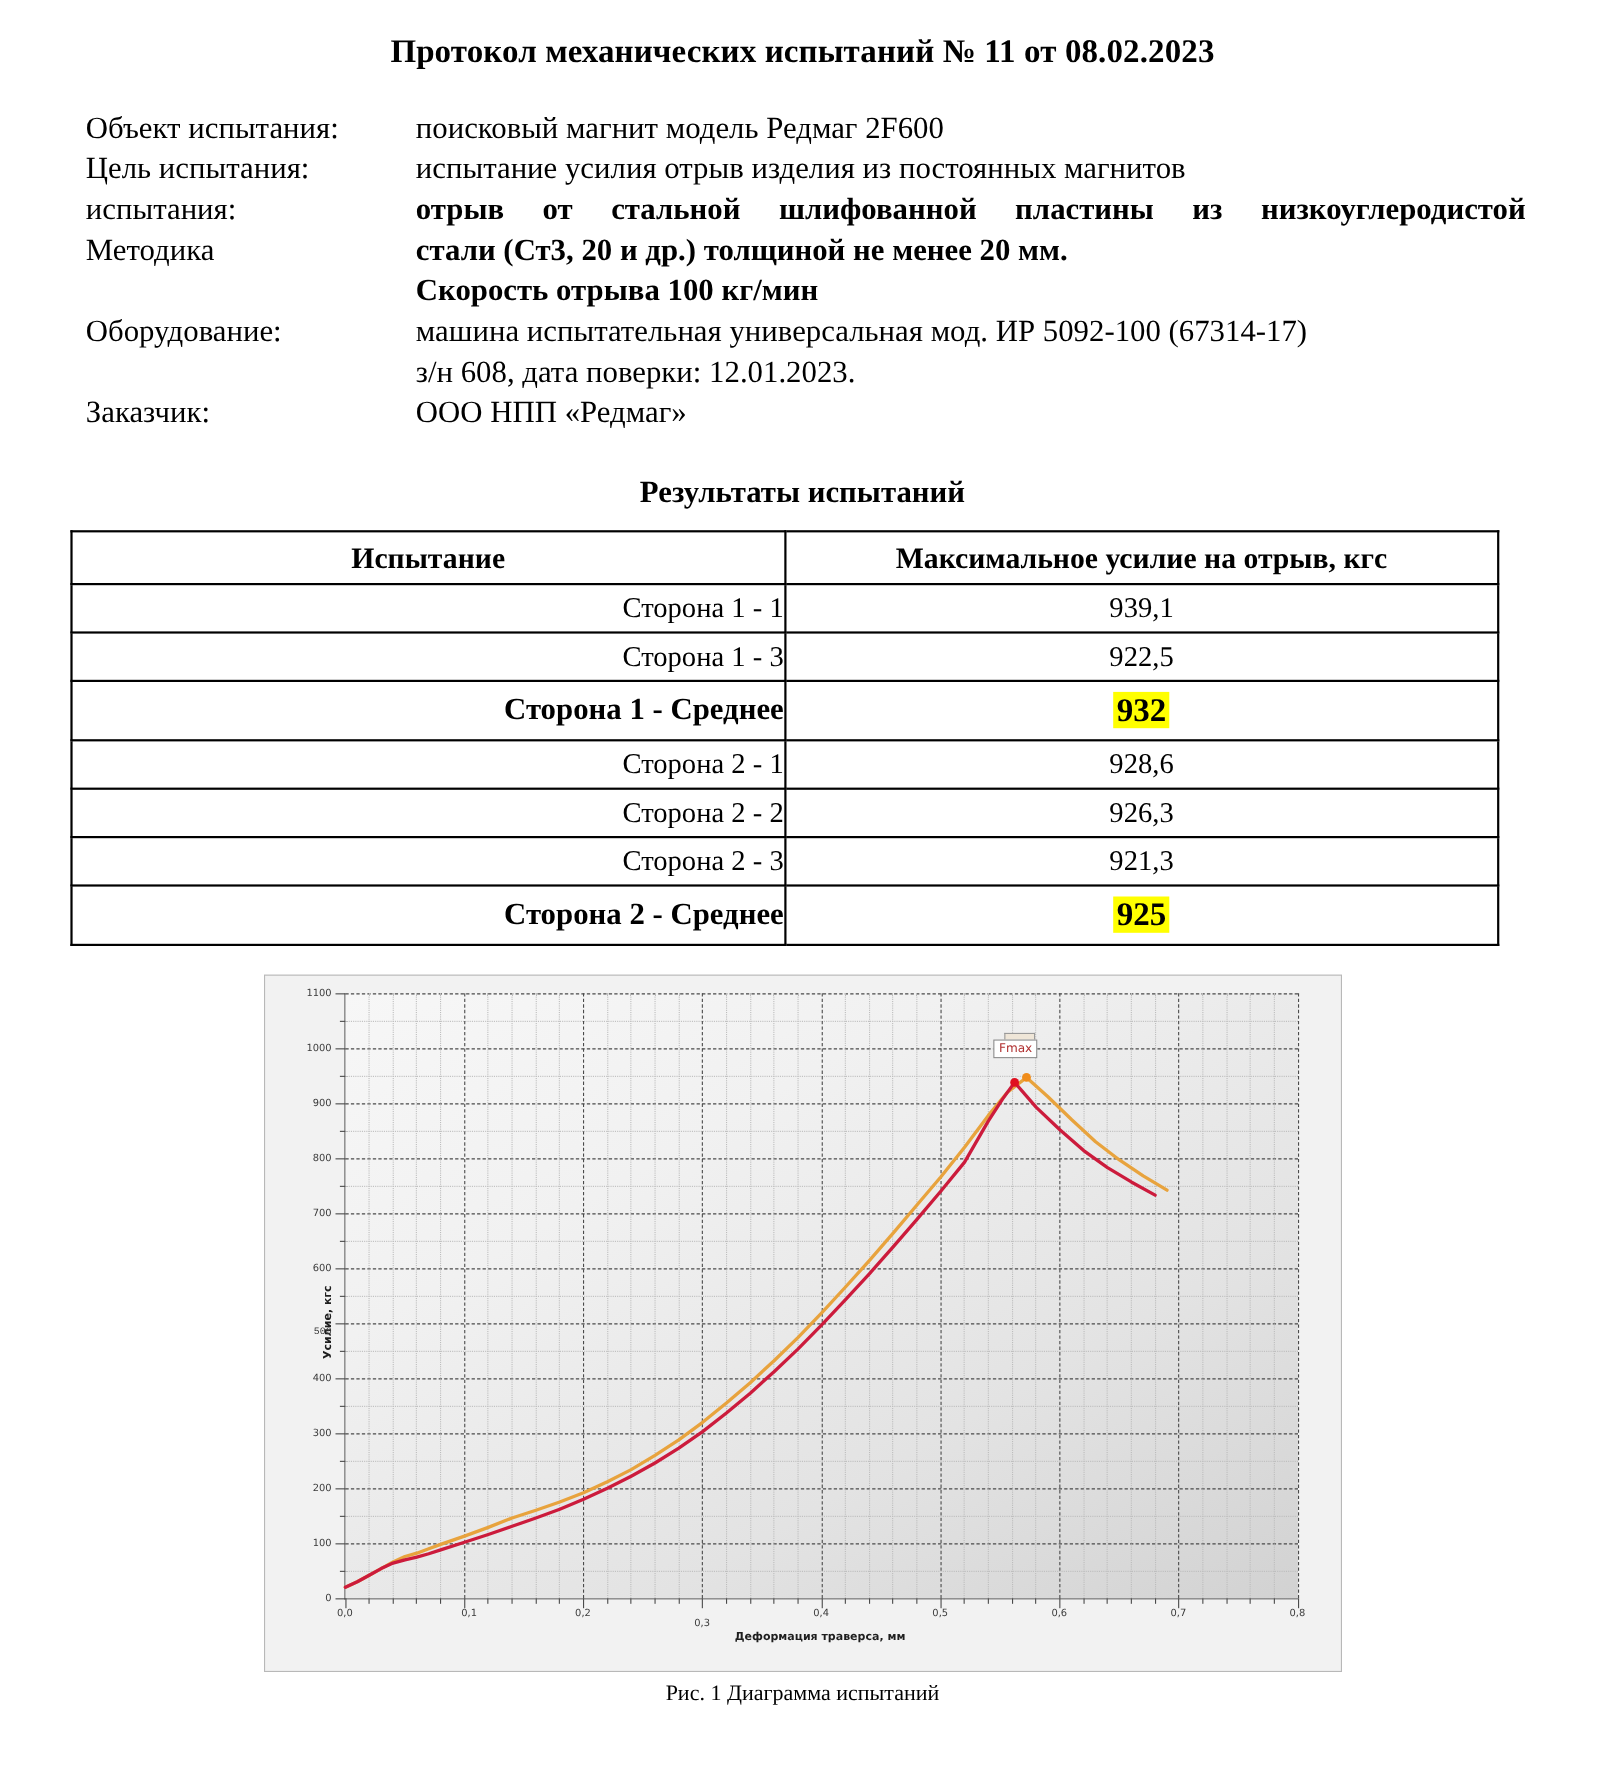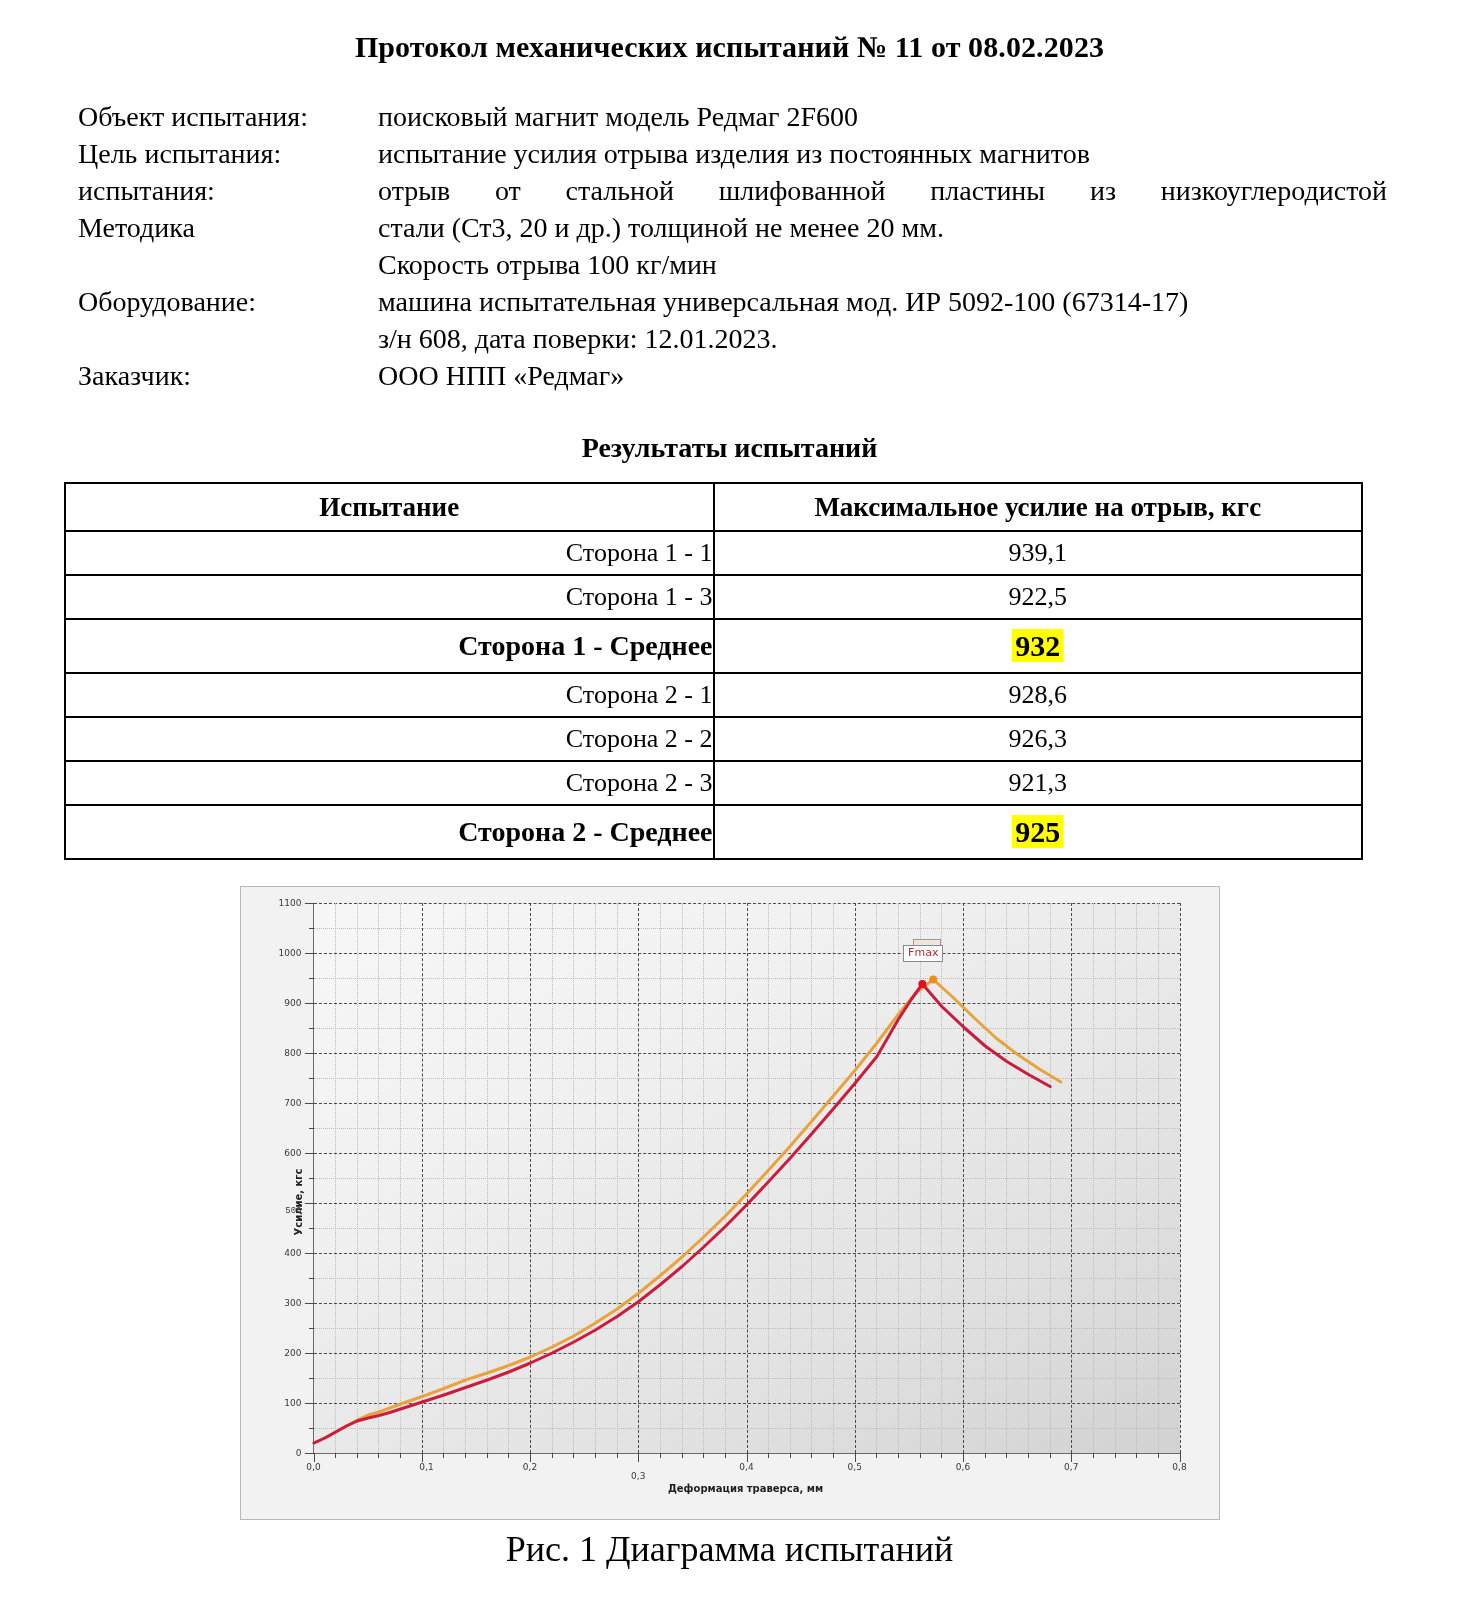--- a/index.html
+++ b/index.html
@@ -55,20 +55,21 @@
   }
   .meta-value {
     flex: 1 1 auto;
   }
   .meta-value.justify {
     text-align: justify;
     text-align-last: left;
   }
   .meta-value.justify > .jline {
     display: block;
+    font-weight: bold;
   }
   .jline.stretch {
     text-align: justify;
     text-align-last: justify;
   }
 
   
   .results-heading {
     text-align: center;
     font-size: 28px;
@@ -264,41 +265,41 @@
     width: 26px;
     height: 7px;
     background: #efe6d8;
     border: 1px solid #9a9a9a;
     border-bottom: none;
   }
 
   
   .fig-caption {
     text-align: center;
-    font-size: 36px;
+    font-size: 20px;
     margin-top: 8px;
   }
 </style>
 </head>
 <body>
 
 <div class="page">
 
   <div class="doc-title">Протокол механических испытаний № 11 от 08.02.2023</div>
 
   <div class="meta">
 
     <div class="meta-row">
       <div class="meta-label">Объект испытания:</div>
       <div class="meta-value">поисковый магнит модель Редмаг 2F600</div>
     </div>
 
     <div class="meta-row">
       <div class="meta-label">Цель испытания:</div>
-      <div class="meta-value">испытание усилия отрыва изделия из постоянных магнитов</div>
+      <div class="meta-value">испытание усилия отрыв изделия из постоянных магнитов</div>
     </div>
 
     <div class="meta-row">
       <div class="meta-label two-line">
         <div>испытания:</div>
         <div>Методика</div>
       </div>
       <div class="meta-value justify">
         <span class="jline stretch">отрыв  от  стальной  шлифованной  пластины  из  низкоуглеродистой</span>
         <span class="jline">стали (Ст3, 20 и др.) толщиной не менее 20 мм.</span>

